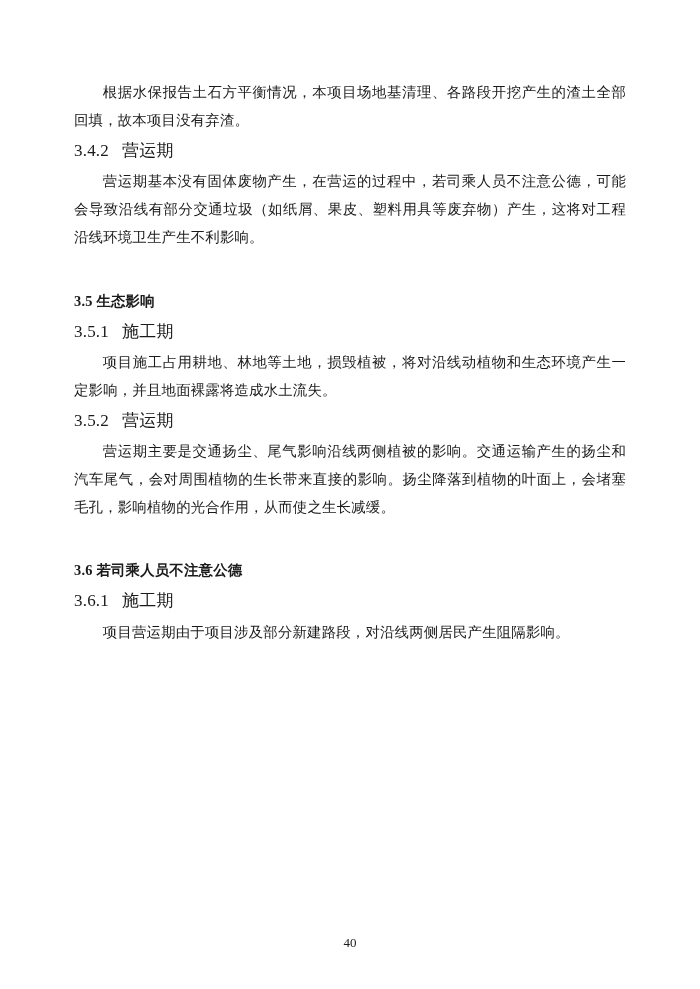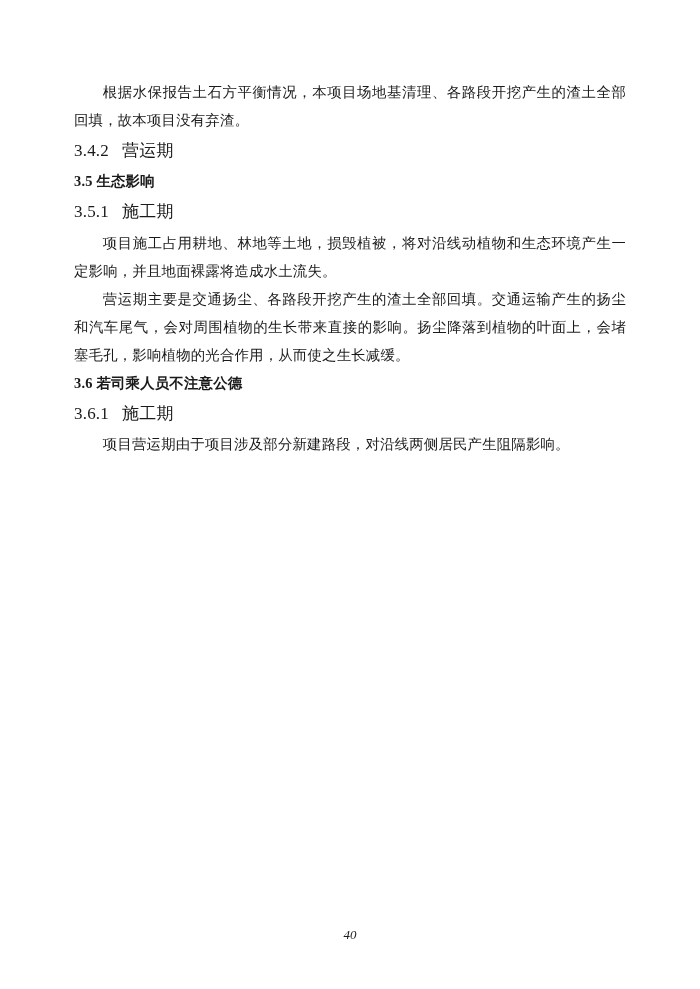--- a/index.html
+++ b/index.html
@@ -48,58 +48,62 @@
     line-height: 1.95;
     margin: 0;
     letter-spacing: 0.2px;
   }
   .heading-sub .num {
     display: inline-block;
     min-width: 48px;
   }
   .heading .num {
     display: inline-block;
+    margin-top: 35px;
   }
   .footer {
     position: absolute;
     left: 0;
     right: 0;
-    bottom: 46px;
+    bottom: 38px;
     text-align: center;
     font-size: 13px;
     font-family: "Liberation Serif", "DejaVu Serif", serif;
     color: #1a1a1a;
-    font-style: italic;
   }
 </style>
 </head>
 <body>
 
 <div class="page">
   <div class="doc-body">
 
     <p class="para">根据水保报告土石方平衡情况，本项目场地基清理、各路段开挖产生的渣土全部回填，故本项目没有弃渣。</p>
 
     <p class="heading-sub">
       <span class="num">3.4.2</span><span>营运期</span>
     </p>
 
+    <p class="para">营运期基本没有固体废物产生，在营运的过程中，若司乘人员不注意公德，可能会导致沿线有部分交通垃圾（如纸屑、果皮、塑料用具等废弃物）产生，这将对工程沿线环境卫生产生不利影响。</p>
 
     <p class="heading">
       <span class="num">3.5</span>&nbsp;<span>生态影响</span>
     </p>
 
     <p class="heading-sub">
       <span class="num">3.5.1</span><span>施工期</span>
     </p>
 
     <p class="para">项目施工占用耕地、林地等土地，损毁植被，将对沿线动植物和生态环境产生一定影响，并且地面裸露将造成水土流失。</p>
 
+    <p class="heading-sub">
+      <span class="num">3.5.2</span><span>营运期</span>
+    </p>
 
-    <p class="para">营运期主要是交通扬尘、各路段开挖产生的渣土全部回填。交通运输产生的扬尘和汽车尾气，会对周围植物的生长带来直接的影响。扬尘降落到植物的叶面上，会堵塞毛孔，影响植物的光合作用，从而使之生长减缓。</p>
+    <p class="para">营运期主要是交通扬尘、尾气影响沿线两侧植被的影响。交通运输产生的扬尘和汽车尾气，会对周围植物的生长带来直接的影响。扬尘降落到植物的叶面上，会堵塞毛孔，影响植物的光合作用，从而使之生长减缓。</p>
 
     <p class="heading">
       <span class="num">3.6</span>&nbsp;<span>若司乘人员不注意公德</span>
     </p>
 
     <p class="heading-sub">
       <span class="num">3.6.1</span><span>施工期</span>
     </p>
 
 

